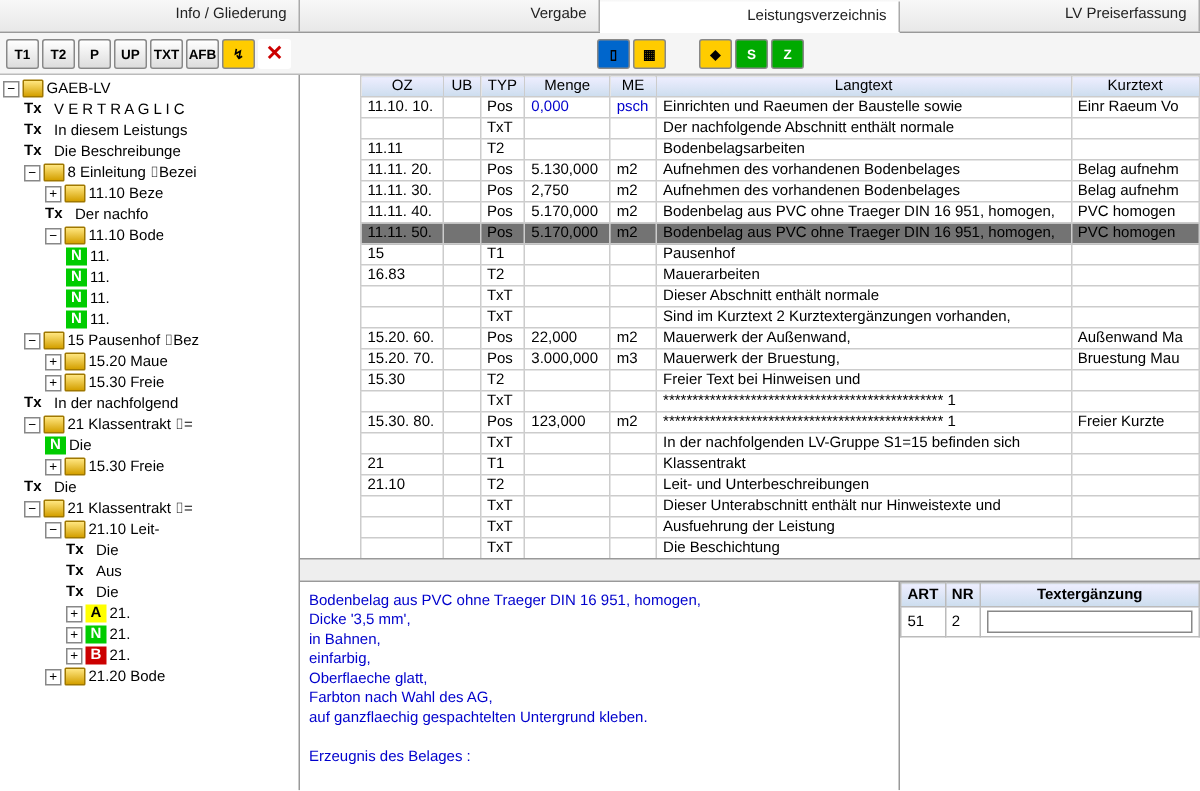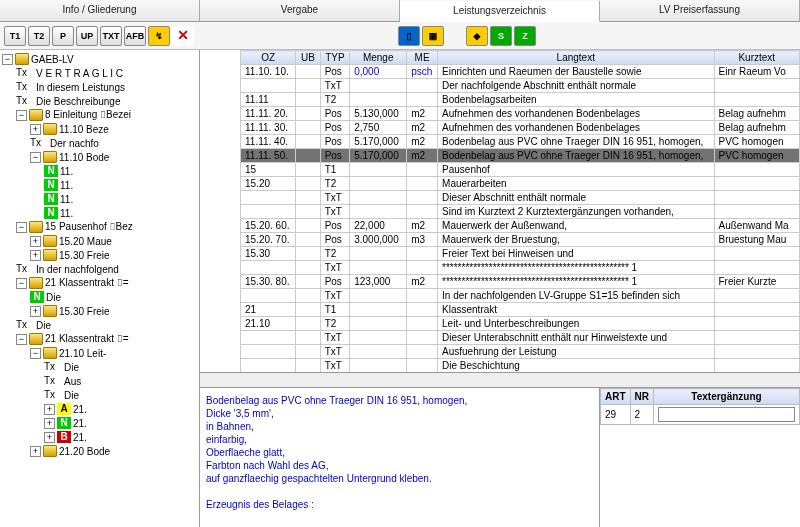--- a/index.html
+++ b/index.html
@@ -1,34 +1,34 @@
 <!DOCTYPE html>
 <html><head>
 <meta charset="utf-8">
 <style>
 * { box-sizing: border-box; margin: 0; padding: 0; font-family: Arial, sans-serif; font-size: 10px; }
 body { background: #fff; width: 800px; height: 527px; overflow: hidden; }
 .app { display: flex; flex-direction: column; height: 100%; }
 .tabs { display: flex; border-bottom: 1px solid #999; height: 22px; background: linear-gradient(#f8f8f8,#e8e8e8); }
-.tab { flex: 1; text-align: center; padding: 4px 8px; border-right: 1px solid #aaa; cursor: pointer; color: #222; }
+.tab { flex: 1; text-align: right; padding: 4px 8px; border-right: 1px solid #aaa; cursor: pointer; color: #222; }
 .tab.active { background: #fff; border-bottom: 1px solid #fff; position: relative; top: 1px; }
 .toolbar-row { display: flex; align-items: center; height: 28px; background: #f5f5f5; border-bottom: 1px solid #bbb; padding: 2px 4px; gap: 2px; }
 .tbtn { width: 22px; height: 20px; border: 1px solid #888; background: linear-gradient(#fff,#ddd); font-size: 9px; font-weight: bold; text-align: center; line-height: 18px; cursor: pointer; border-radius: 2px; }
 .tbtn.red { background: #fff; color: #c00; font-size: 14px; border:none;}
 .tbtn.yellow { background: #fc0; }
 .tbtn.green { background: #0a0; color:#fff; }
 .tbtn.blue { background: #06c; }
 .spacer { width: 200px; }
 .main { flex: 1; display: flex; overflow: hidden; }
 .tree { width: 200px; border-right: 1px solid #999; overflow-y: auto; background: #fff; padding: 2px; }
 .tnode { display: flex; align-items: center; gap: 2px; padding: 1px 0; white-space: nowrap; cursor: pointer; }
 .exp { width: 11px; height: 11px; border: 1px solid #888; text-align: center; line-height: 9px; font-size: 9px; background: #fff; }
 .ticon { width: 14px; height: 12px; display: inline-block; }
 .ticon.folder { background: linear-gradient(#ffe680,#d4a000); border: 1px solid #a07800; border-radius: 1px; }
-.ticon.tx { font-weight: normal; font-size: 10px; width: 18px; }
+.ticon.tx { font-weight: bold; font-size: 10px; width: 18px; }
 .ticon.n { background: #0c0; color: #fff; width: 14px; line-height: 12px; text-align: center; font-weight: bold; }
 .ticon.a { background: #ff0; color: #000; width: 14px; line-height: 12px; text-align: center; font-weight: bold; }
 .ticon.b { background: #c00; color: #fff; width: 14px; line-height: 12px; text-align: center; font-weight: bold; }
 .tlabel { overflow: hidden; text-overflow: ellipsis; }
 .ind1 { padding-left: 14px; }
 .ind2 { padding-left: 28px; }
 .ind3 { padding-left: 42px; }
 .right { flex: 1; display: flex; flex-direction: column; overflow: hidden; }
 .grid-wrap { flex: 1; overflow: auto; padding-left: 40px; }
 table.grid { border-collapse: collapse; width: 100%; }
@@ -298,21 +298,21 @@
               <tr>
                 <td>15</td>
                 <td></td>
                 <td>T1</td>
                 <td class="num"></td>
                 <td class=""></td>
                 <td>Pausenhof</td>
                 <td></td>
               </tr>
               <tr>
-                <td>15.20</td>
+                <td>16.83</td>
                 <td></td>
                 <td>T2</td>
                 <td class="num"></td>
                 <td class=""></td>
                 <td>Mauerarbeiten</td>
                 <td></td>
               </tr>
               <tr>
                 <td></td>
                 <td></td>
@@ -449,21 +449,21 @@
         </div>
         <div class="detail-right">
           <table class="drtab">
             <tbody>
                 <tr>
               <th>ART</th>
               <th>NR</th>
               <th>Textergänzung</th>
             </tr>
             <tr>
-              <td>29</td>
+              <td>51</td>
               <td>2</td>
               <td><input class="drinput" value="" style=""></td>
             </tr>
           </tbody>
             </table>
         </div>
       </div>
     </div>
   </div>
 </div>

